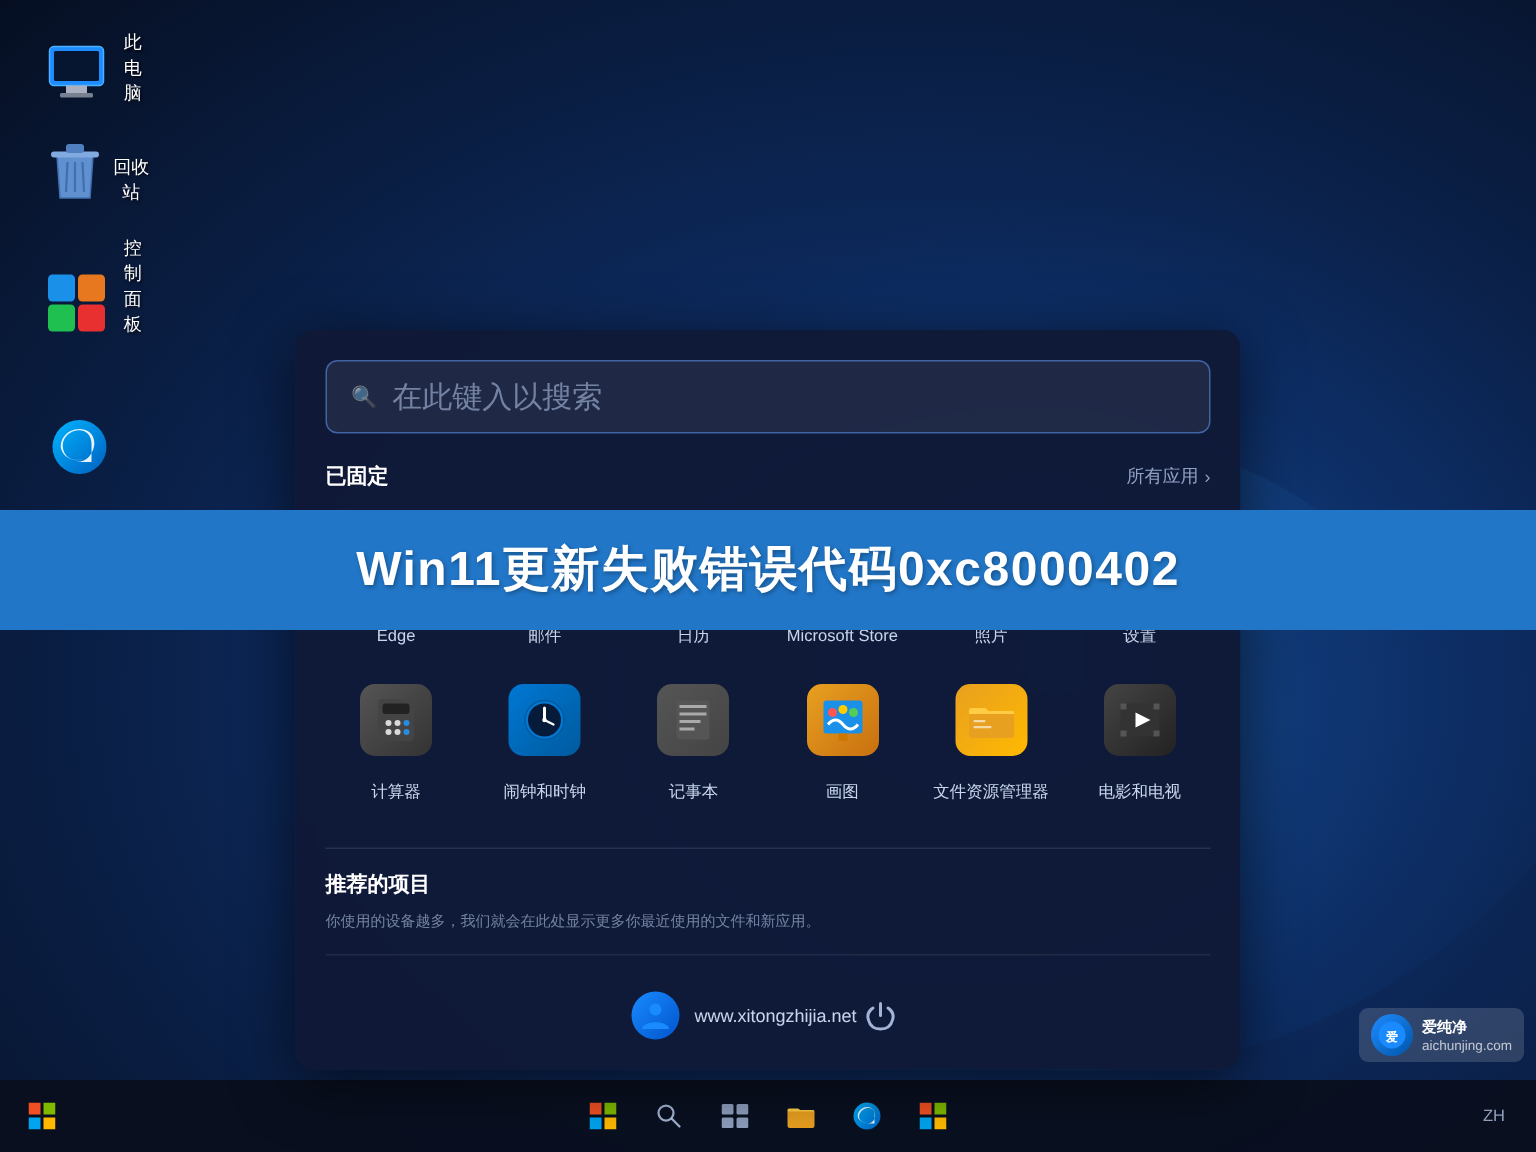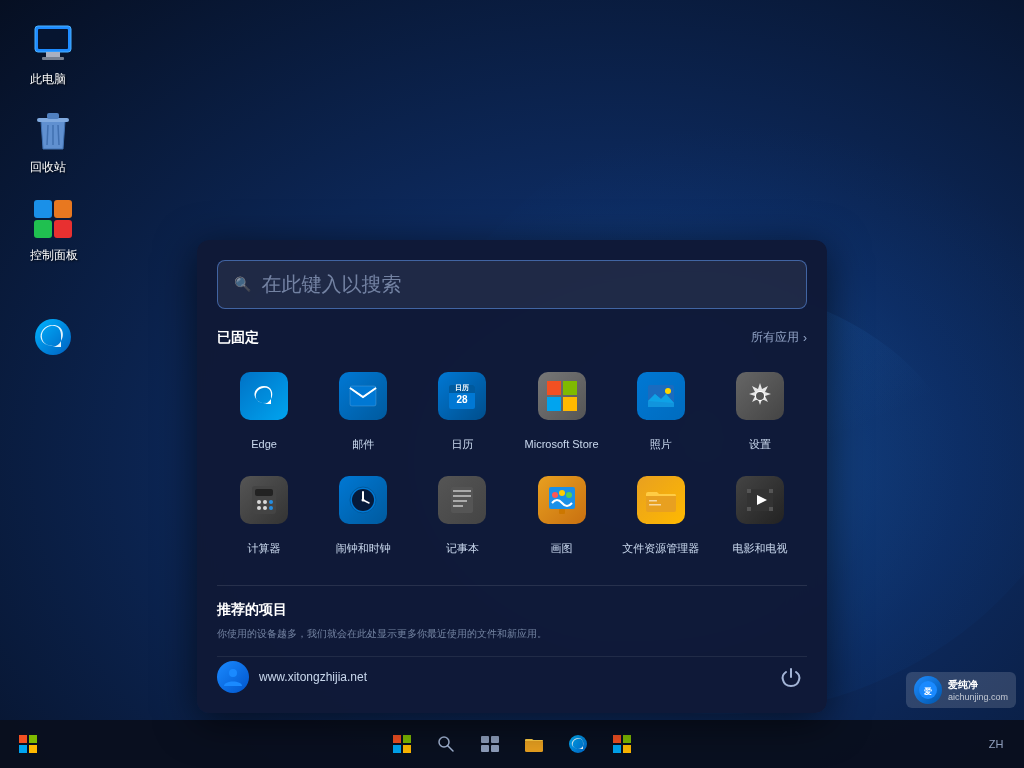--- a/index.html
+++ b/index.html
@@ -47,22 +47,22 @@
     .desktop-icons {
       position: absolute;
       top: 20px;
       left: 30px;
       display: flex;
       flex-direction: column;
       gap: 20px;
     }
     .desktop-icon {
       display: flex;
-      flex-direction: column;
-      align-items: flex-start;
+      flex-direction: row;
+      align-items: flex-end;
       gap: 5px;
       cursor: pointer;
       width: 70px;
     }
     .desktop-icon-img {
       width: 46px;
       height: 46px;
       display: flex;
       align-items: center;
       justify-content: center;
@@ -238,22 +238,22 @@
     }
     .recommended-desc {
       color: rgba(180,200,230,0.6);
       font-size: 10px;
     }
 
     
     .start-menu-bottom {
       display: flex;
       align-items: center;
-      justify-content: space-between;
-      padding-top: 4px;
+      justify-content: center;
+      padding-top: 24px;
       border-top: 1px solid rgba(255,255,255,0.08);
     }
     .user-info {
       display: flex;
       align-items: center;
       gap: 10px;
       cursor: pointer;
     }
     .user-avatar {
       width: 32px;
@@ -581,20 +581,23 @@
       </div>
       <div class="power-btn">
         <svg width="22" height="22" viewBox="0 0 22 22">
           <path d="M11 3 L11 11" stroke="rgba(200,220,255,0.8)" stroke-width="2" stroke-linecap="round"></path>
           <path d="M6 6 C3 8 2 11 3 14 C4 18 7 20 11 20 C15 20 18 18 19 14 C20 11 19 8 16 6" stroke="rgba(200,220,255,0.8)" stroke-width="2" fill="none" stroke-linecap="round"></path>
         </svg>
       </div>
     </div>
   </div>
 
+  <div class="banner">
+    <span class="banner-text">Win11更新失败错误代码0xc8000402</span>
+  </div>
 
   <div class="taskbar">
     <div class="taskbar-left">
       <div class="taskbar-btn">
         <svg width="18" height="18" viewBox="0 0 18 18">
           <rect x="0" y="0" width="8" height="8" fill="#f25022"></rect>
           <rect x="10" y="0" width="8" height="8" fill="#7fba00"></rect>
           <rect x="0" y="10" width="8" height="8" fill="#00a4ef"></rect>
           <rect x="10" y="10" width="8" height="8" fill="#ffb900"></rect>
         </svg>

